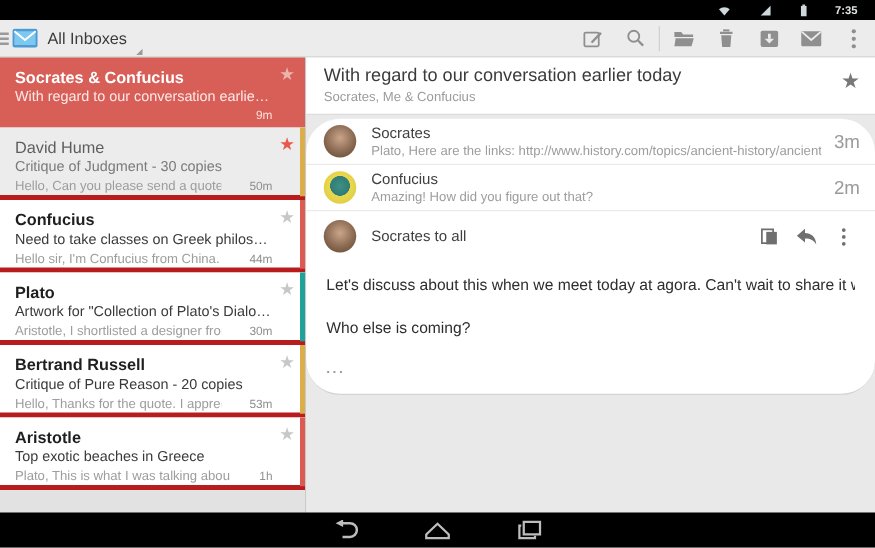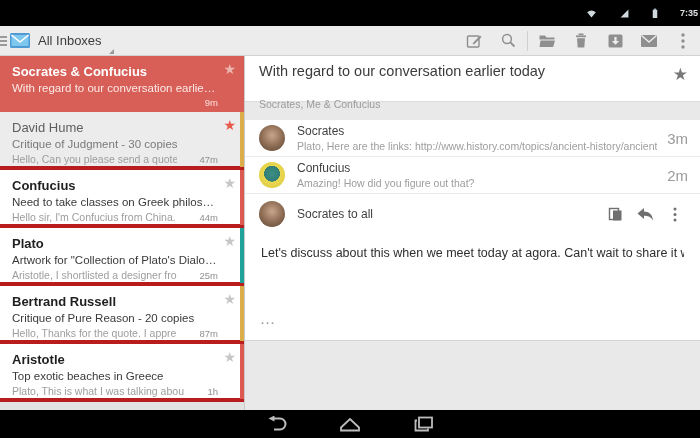--- a/index.html
+++ b/index.html
@@ -1,21 +1,21 @@
 <!DOCTYPE html>
 <html><head>
 <meta charset="utf-8">
 <style>
   * { margin:0; padding:0; box-sizing:border-box; }
   html,body { width:700px; height:438px; overflow:hidden; }
   body { font-family:"Liberation Sans", sans-serif; background:#000; }
   .screen { position:relative; width:700px; height:438px; display:flex; flex-direction:column; background:#e9e9e9; }
 
   
-  .statusbar { height:26px; background:#000; display:flex; align-items:center; justify-content:flex-end; gap:22px; padding-right:2px; flex:0 0 auto; }
+  .statusbar { height:16px; background:#000; display:flex; align-items:center; justify-content:flex-end; gap:22px; padding-right:14px; flex:0 0 auto; }
   .statusbar .time { color:#dfe3e5; font-size:9px; font-weight:bold; }
   .statusbar svg { display:block; }
 
   
   .actionbar { height:30px; background:#ececec; border-bottom:1px solid #d2d2d2; display:flex; align-items:center; flex:0 0 auto; position:relative; }
   .drawer-glyph { width:7px; height:16px; overflow:hidden; margin-right:3px; display:flex; flex-direction:column; justify-content:center; gap:2px; }
   .drawer-glyph i { display:block; width:10px; height:2px; background:#9a9a9a; }
   .app-icon { width:20px; height:15px; border-radius:2px; background:linear-gradient(135deg,#7ec3ea 0%,#4f9ad2 100%); position:relative; margin-right:8px; overflow:hidden; }
   .app-icon svg { position:absolute; left:0; top:0; }
   .bar-title { font-size:13px; color:#3c3c3c; position:relative; padding-right:10px; }
@@ -45,23 +45,23 @@
   .item.selected .name { color:#fff; font-weight:bold; }
   .item.selected .subject { color:#fce9e7; }
   .item.selected .time { color:#fbdedb; }
   .item.selected .star { color:#ecb4ae; }
   .list-footer { flex:1; background:#e2e2e2; }
 
   
   .convo { flex:1; background:#e9e9e9; display:flex; flex-direction:column; min-width:0; }
   .convo-header { height:46px; background:#fff; border-bottom:1px solid #dcdcdc; padding:7px 14px 0 14px; position:relative; flex:0 0 auto; }
   .convo-title { font-size:14.5px; color:#3b3b3b; white-space:nowrap; overflow:hidden; text-overflow:ellipsis; padding-right:30px; }
-  .convo-participants { font-size:10.5px; color:#9b9b9b; margin-top:19px; }
+  .convo-participants { font-size:10.5px; color:#9b9b9b; margin-top:3px; }
   .convo-star { position:absolute; right:12px; top:10px; font-size:17px; color:#787878; line-height:1; }
-  .card { background:#fff; border-bottom:1px solid #d4d4d4; margin-top:18px; flex:0 0 auto; }
+  .card { background:#fff; border-bottom:1px solid #d4d4d4; margin-top:3px; flex:0 0 auto;border-radius:27px; }
   .msg-row { display:flex; align-items:center; height:37px; padding:0 12px 0 14px; border-bottom:1px solid #ebebeb; position:relative; }
   .avatar { width:26px; height:26px; border-radius:50%; flex:0 0 26px; margin-right:12px; }
   .avatar.socrates { background:radial-gradient(circle at 50% 40%, #caa58a 0%, #8a6a52 55%, #5f452f 100%); }
   .avatar.confucius { background:radial-gradient(circle at 50% 45%, #3f8f86 0%, #2f7d74 40%, #e9d84f 42%, #dcc63e 100%); }
   .msg-main { flex:1; min-width:0; }
   .msg-sender { font-size:12px; color:#3f3f3f; }
   .msg-snippet { font-size:10.5px; color:#9d9d9d; margin-top:2px; white-space:nowrap; overflow:hidden; }
   .msg-time { font-size:15px; color:#9b9b9b; margin-left:10px; flex:0 0 auto; }
   .msg-row.expanded { height:40px; border-bottom:none; }
   .msg-sub { font-size:10.5px; color:#9b9b9b; margin-top:2px; }
@@ -172,21 +172,21 @@
     </div>
     <span class="star">★</span>
 
   </div>
 
   <div class="item read">
     <div class="name">David Hume</div>
     <div class="subject">Critique of Judgment - 30 copies</div>
     <div class="row3">
       <div class="snippet">Hello, Can you please send a quote for Critique of...</div>
-      <div class="time">47m</div>
+      <div class="time">50m</div>
     </div>
     <span class="star" style="color: rgb(232, 89, 75);">★</span>
     <span class="stripe" style="background: rgb(220, 174, 74);"></span>
   </div>
 
   <div class="item">
     <div class="name">Confucius</div>
     <div class="subject">Need to take classes on Greek philosophy</div>
     <div class="row3">
       <div class="snippet">Hello sir, I'm Confucius from China. I saw your hoa...</div>
@@ -194,32 +194,32 @@
     </div>
     <span class="star">★</span>
     <span class="stripe" style="background: rgb(221, 90, 82);"></span>
   </div>
 
   <div class="item">
     <div class="name">Plato</div>
     <div class="subject">Artwork for "Collection of Plato's Dialogues"</div>
     <div class="row3">
       <div class="snippet">Aristotle, I shortlisted a designer from Dribbble. Ca...</div>
-      <div class="time">25m</div>
+      <div class="time">30m</div>
     </div>
     <span class="star">★</span>
     <span class="stripe" style="background: rgb(31, 162, 154);"></span>
   </div>
 
   <div class="item">
     <div class="name">Bertrand Russell</div>
     <div class="subject">Critique of Pure Reason - 20 copies</div>
     <div class="row3">
       <div class="snippet">Hello, Thanks for the quote. I appreciate the non-p...</div>
-      <div class="time">87m</div>
+      <div class="time">53m</div>
     </div>
     <span class="star">★</span>
     <span class="stripe" style="background: rgb(220, 174, 74);"></span>
   </div>
 
   <div class="item">
     <div class="name">Aristotle</div>
     <div class="subject">Top exotic beaches in Greece</div>
     <div class="row3">
       <div class="snippet">Plato, This is what I was talking about for the week...</div>
@@ -277,20 +277,21 @@
         <svg width="4" height="15" viewBox="0 0 4 15">
                   <circle cx="2" cy="2" r="1.5" fill="#6f6f6f"></circle>
                   <circle cx="2" cy="7.5" r="1.5" fill="#6f6f6f"></circle>
                   <circle cx="2" cy="13" r="1.5" fill="#6f6f6f"></circle>
                 </svg>
       </div>
     </div>
   </div>
   <div class="msg-body">
     <p>Let's discuss about this when we meet today at agora. Can't wait to share it with the rest.</p>
+            <p>Who else is coming?</p>
             <span class="quote-toggle">...</span>
   </div>
 </div>
     </div>
   </div>
 
   <div class="navbar">
     <div class="nav-btn">
       <svg width="22" height="16" viewBox="0 0 22 16">
           <path d="M8 2.5 H15 A5.5 5.5 0 0 1 15 13.5 H9" fill="none" stroke="#bdbdbd" stroke-width="2"></path>

